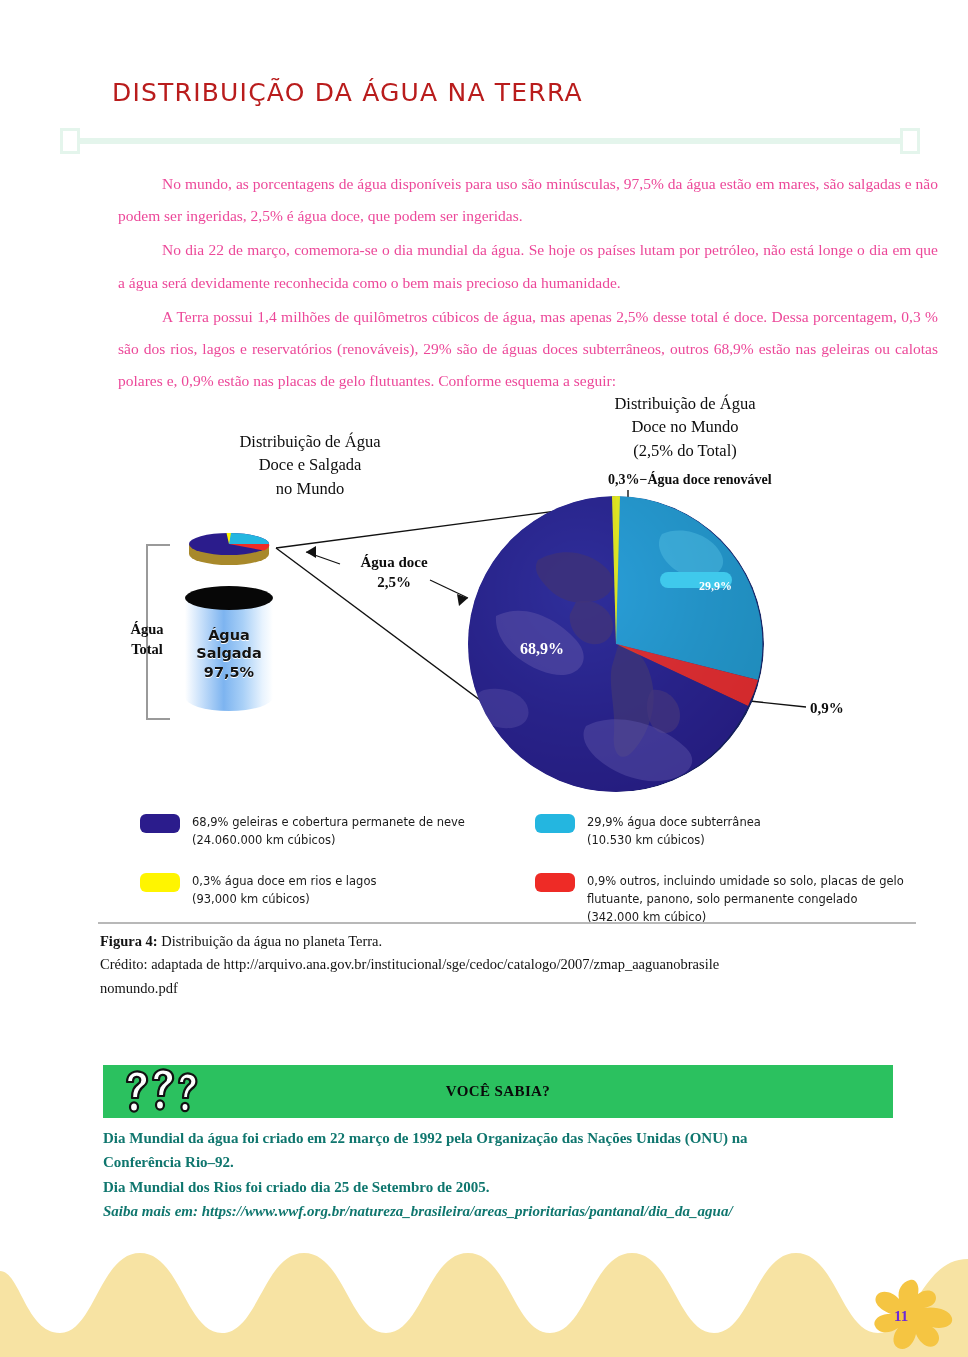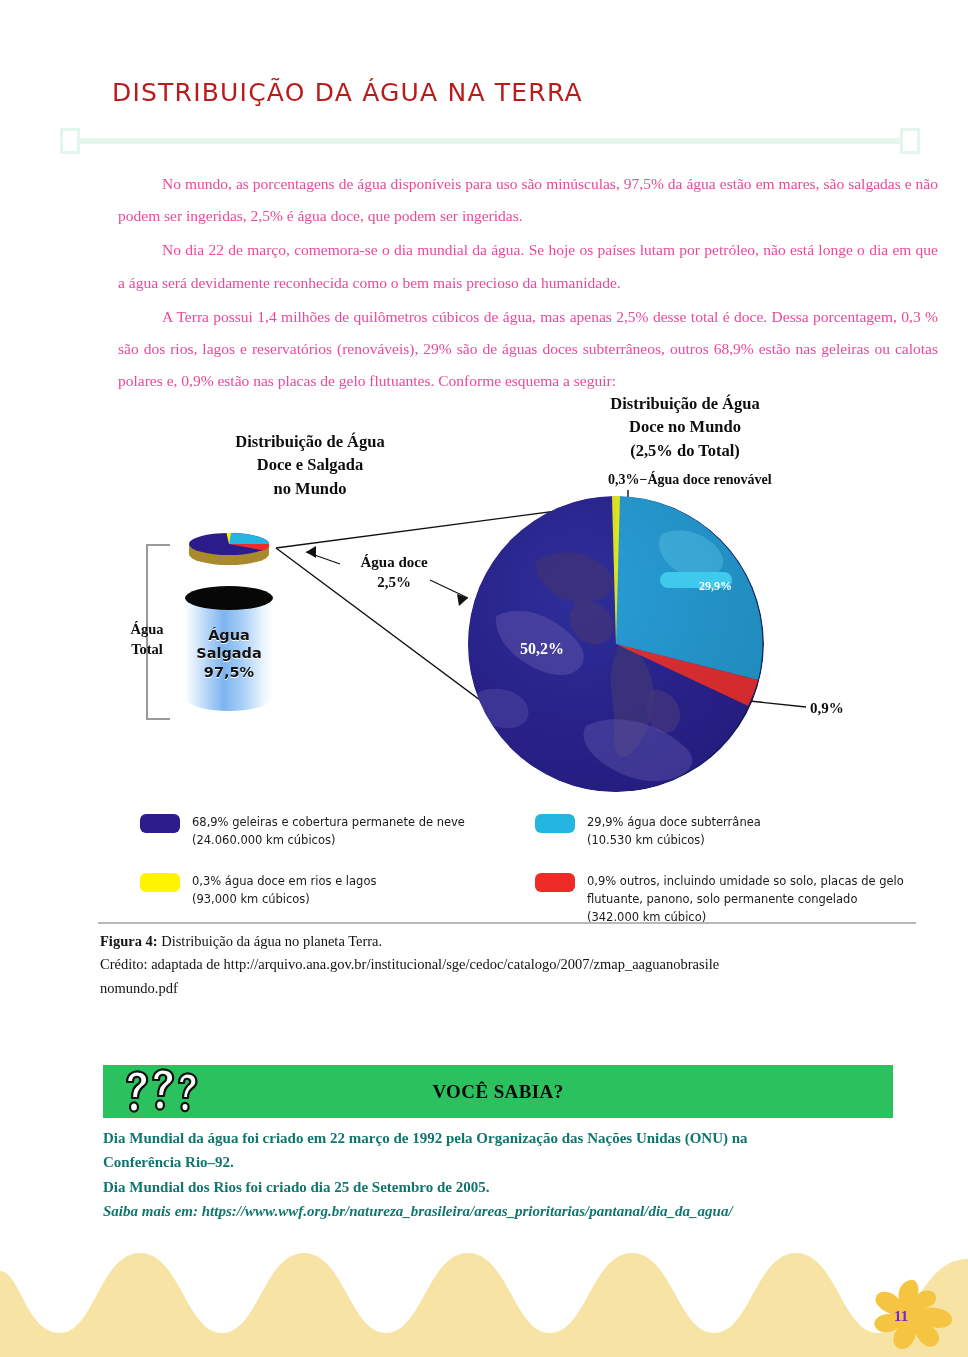--- a/index.html
+++ b/index.html
@@ -39,21 +39,21 @@
     font-size:15.5px; color:#ec4899;
     text-align:justify; line-height:2.08;
   }
   #body-text p { margin:0 0 2px 0; text-indent:44px; }
 
   
   #figure { position:absolute; left:0; top:382px; width:968px; height:540px; }
 
   .fig-heading {
     position:absolute;
-    font-weight:bold; font-size:16.5px; color:#0d0d0d;
+    font-weight:normal; font-size:16.5px; color:#0d0d0d;
     text-align:center; line-height:1.42;
   }
   #fig-title-left  { left:140px; top:48px; width:340px; }
   #fig-title-right { left:520px; top:10px; width:330px; }
 
   #label-renovavel {
     position:absolute; left:608px; top:90px;
     font-weight:bold; font-size:14px; color:#0d0d0d; white-space:nowrap;
   }
 
@@ -143,21 +143,21 @@
   #didyouknow { position:absolute; left:103px; top:1065px; width:790px; }
   #dyk-banner {
     position:relative; height:53px; background:#2BC15F;
   }
   #dyk-marks {
     position:absolute; left:18px; top:2px; width:100px; height:50px;
   }
   #dyk-title {
     position:absolute; left:0; top:0; width:790px; height:53px;
     line-height:53px; text-align:center;
-    font-weight:bold; font-size:19px; color:#0a0a0a;
+    font-weight:bold; font-size:15px; color:#0a0a0a;
     letter-spacing:0.4px;
   }
   #dyk-lines {
     padding-top:8px;
     font-weight:bold; font-size:15px; color:#0f766e; line-height:1.62;
   }
   #dyk-lines div { margin:0; }
   #dyk-lines .italic { font-style:italic; }
 
   
@@ -260,21 +260,21 @@
       <path d="M196 40 C218 30,248 42,256 62 C262 78,242 88,222 82 C202 76,186 54,196 40 Z" fill="#E4EAF2" opacity="0.4"></path>
       <path d="M18 196 C44 190,66 206,62 222 C58 238,28 238,14 224 C4 212,6 200,18 196 Z" fill="#DDE5EE" opacity="0.42"></path>
 
       <path d="M150 150 L150 2 A148 148 0 0 1 292 186 Z" fill="#24B6E0" opacity="0.72"></path>
       <path d="M150 150 L292 186 A148 148 0 0 1 282 212 Z" fill="#EE2B26" opacity="0.88"></path>
       <path d="M150 150 L282 212 A148 148 0 1 1 146 2 Z" fill="#2B1C8C" opacity="0.74"></path>
       <path d="M150 150 L146 2 A148 148 0 0 1 154 2 Z" fill="#E6E81A" opacity="0.95"></path>
     </g>
   </svg>
 
-  <div id="label-689">50,2%</div>
+  <div id="label-689">68,9%</div>
   <div id="label-299">29,9%</div>
   <div id="label-09">0,9%</div>
 </div>
 
 <div id="legend">
   <div class="legend-col left">
     <div class="legend-item">
       <span class="legend-swatch" style="background:#2B1C8C"></span>
       <span class="legend-text">68,9% geleiras e cobertura permanete de neve
 (24.060.000 km cúbicos)</span>

